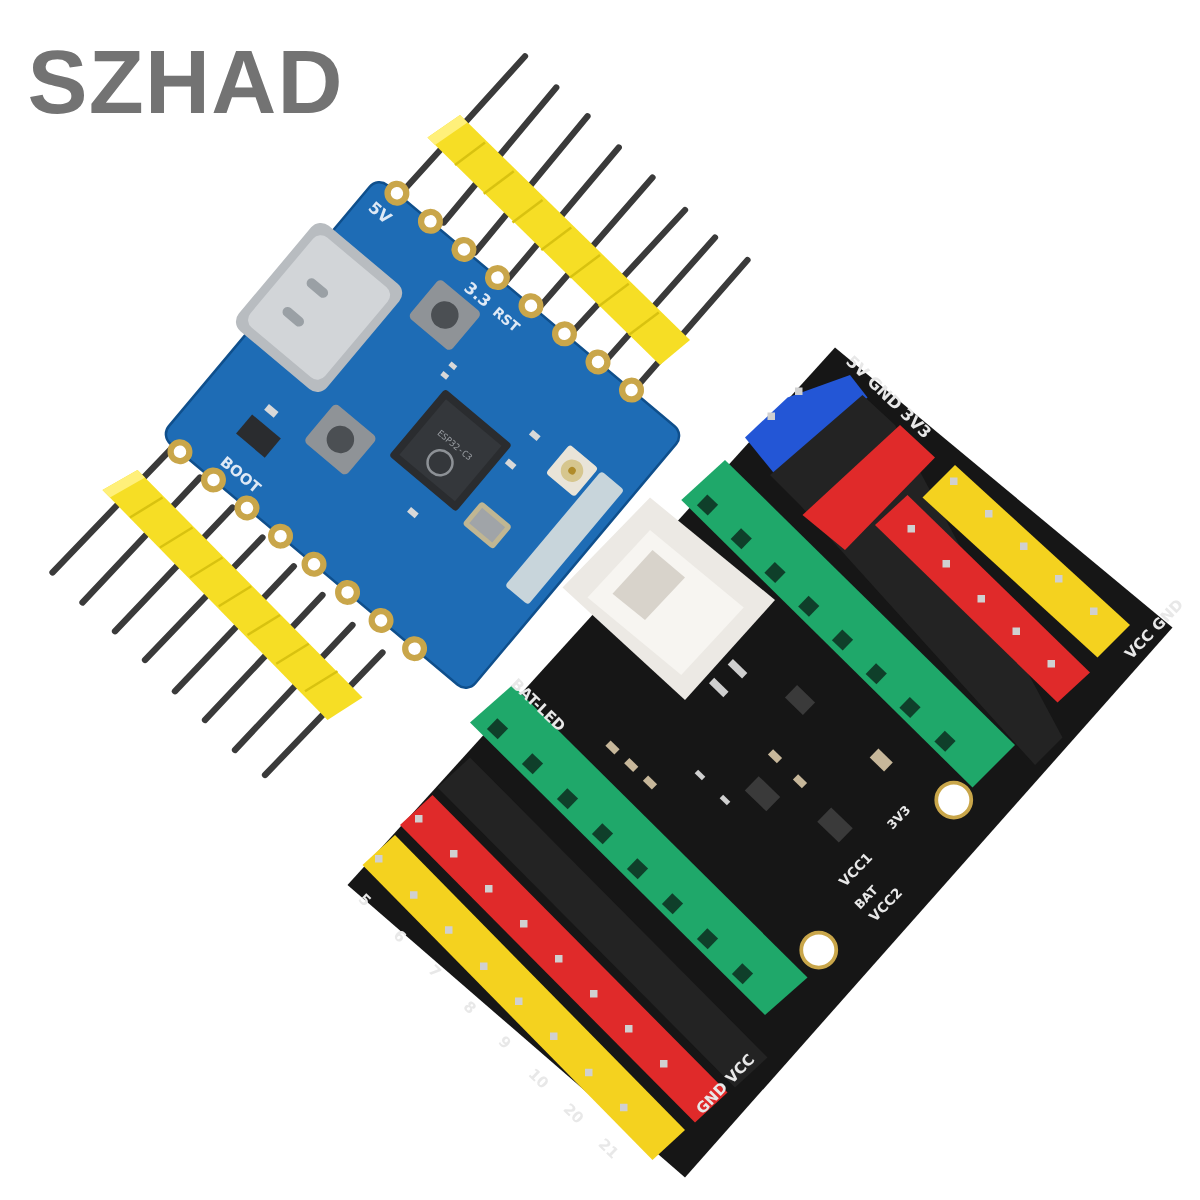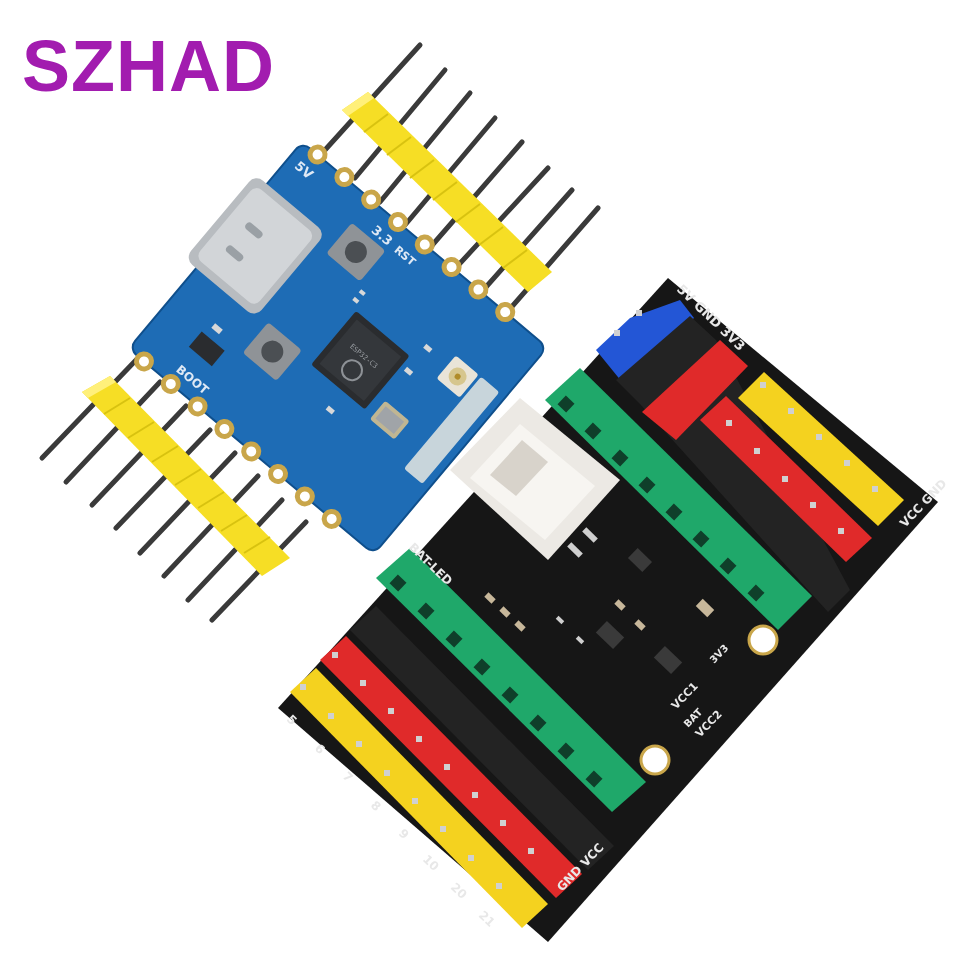--- a/index.html
+++ b/index.html
@@ -1,20 +1,20 @@
 <!DOCTYPE html>
 <html><head>
 <meta charset="utf-8">
 <style>
   html, body { margin: 0; padding: 0; background: #ffffff; }
   .stage { position: relative; width: 960px; height: 960px; overflow: hidden; background: #ffffff; }
   .brand {
     position: absolute; left: 22px; top: 30px;
     font-family: "Liberation Sans", sans-serif; font-weight: 700;
-    font-size: 72px; letter-spacing: 1px; color: #a21caf; line-height: 1;
+    font-size: 72px; letter-spacing: 1px; color: #737373; line-height: 1;
   }
   svg.scene { position: absolute; left: 0; top: 0; }
   .silk { font-family: "DejaVu Sans", sans-serif; font-weight: 700; fill: #e8e8e8; }
   .silk-blue { font-family: "DejaVu Sans", sans-serif; font-weight: 700; fill: #dfe9f5; }
 </style>
 </head>
 <body>
 
 <div class="stage">
 

